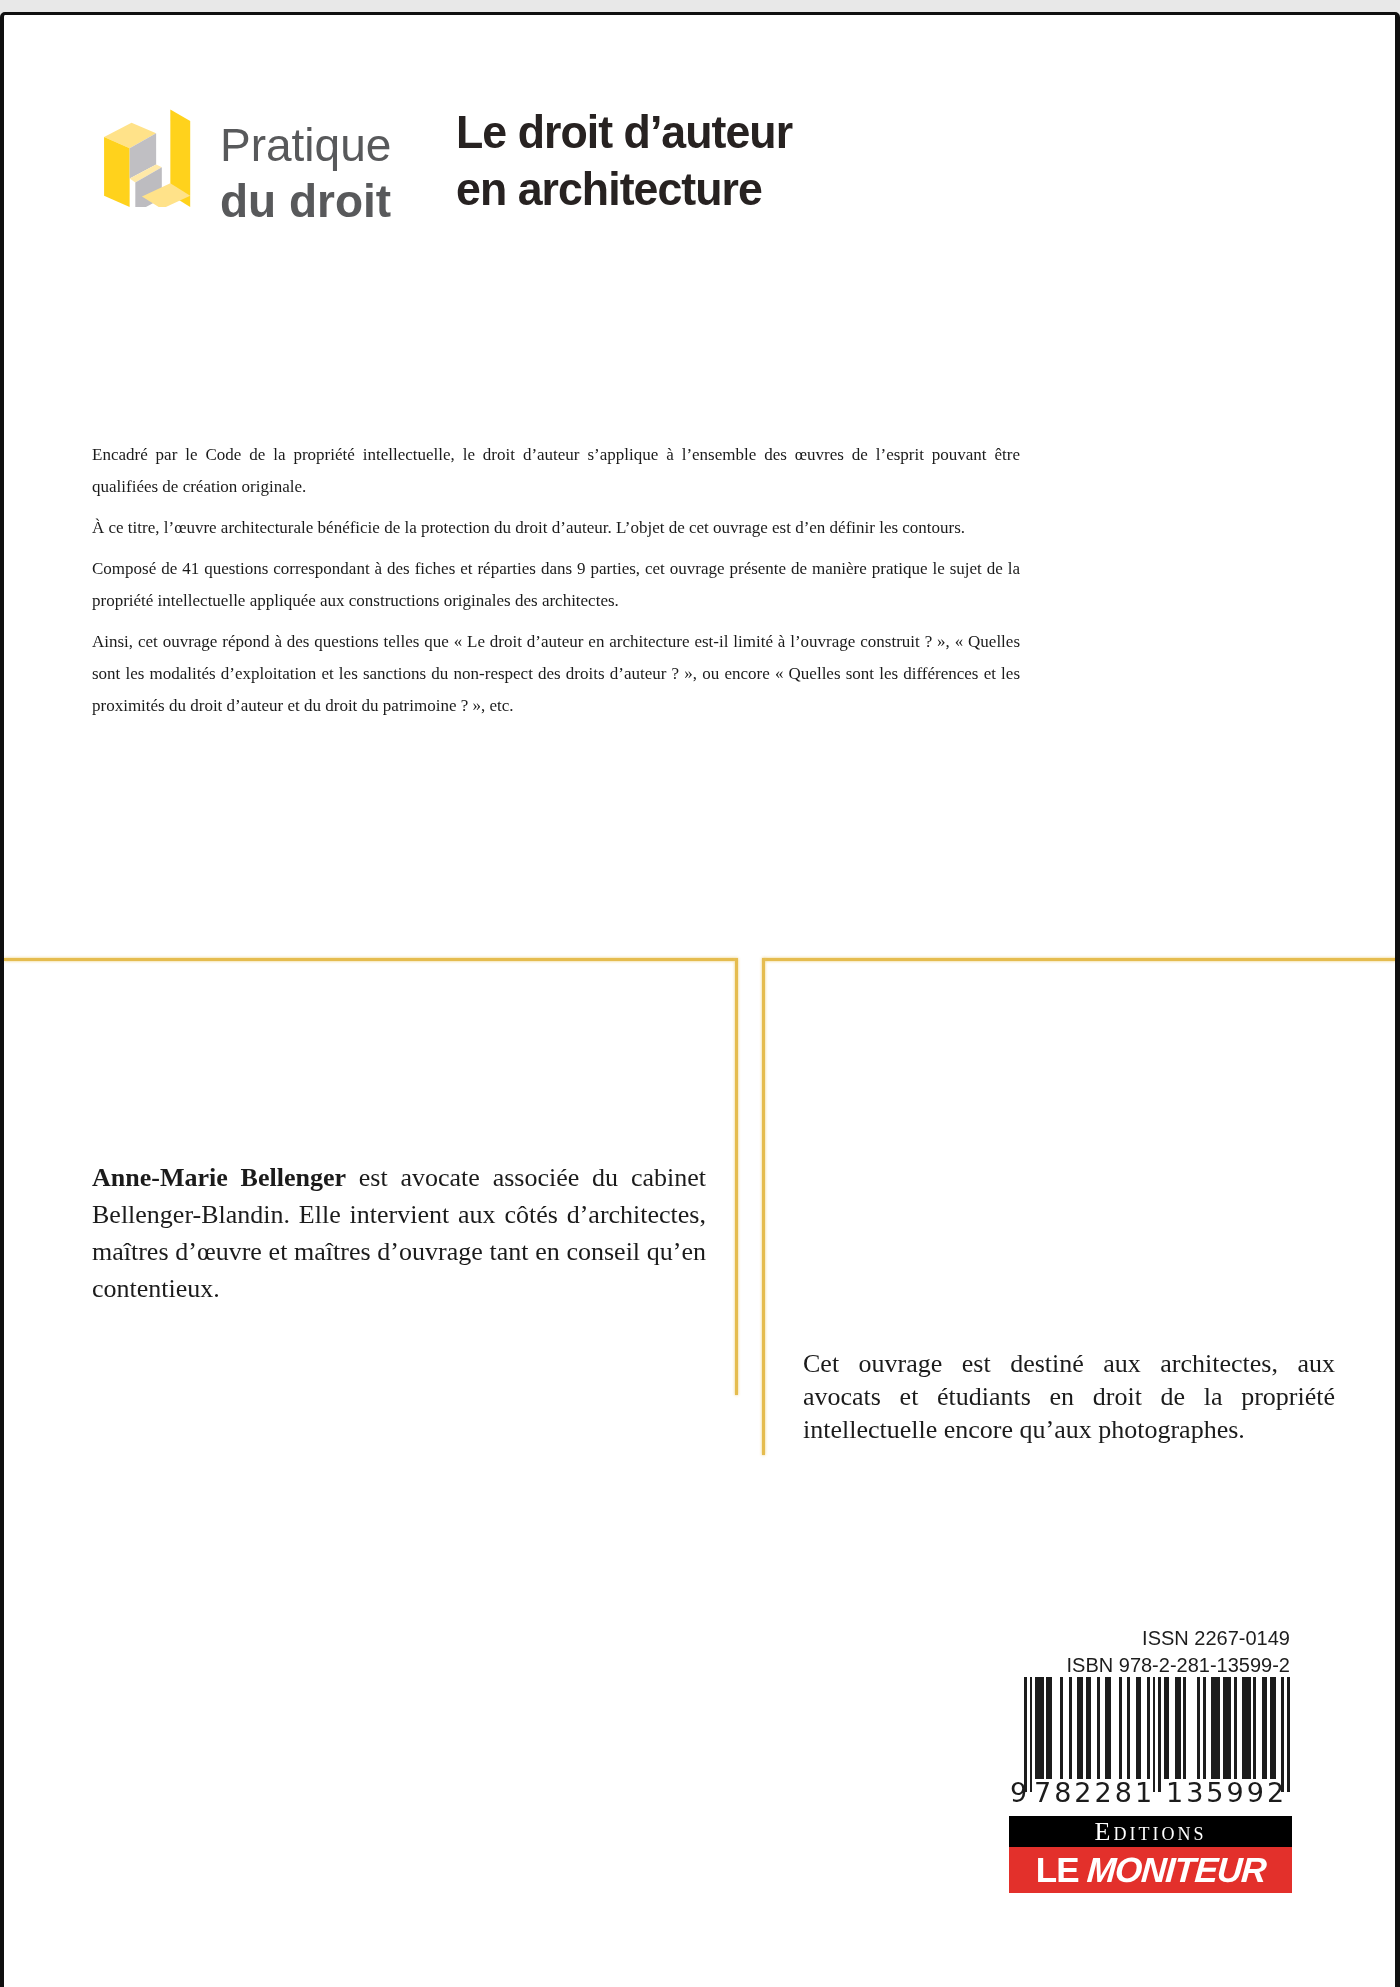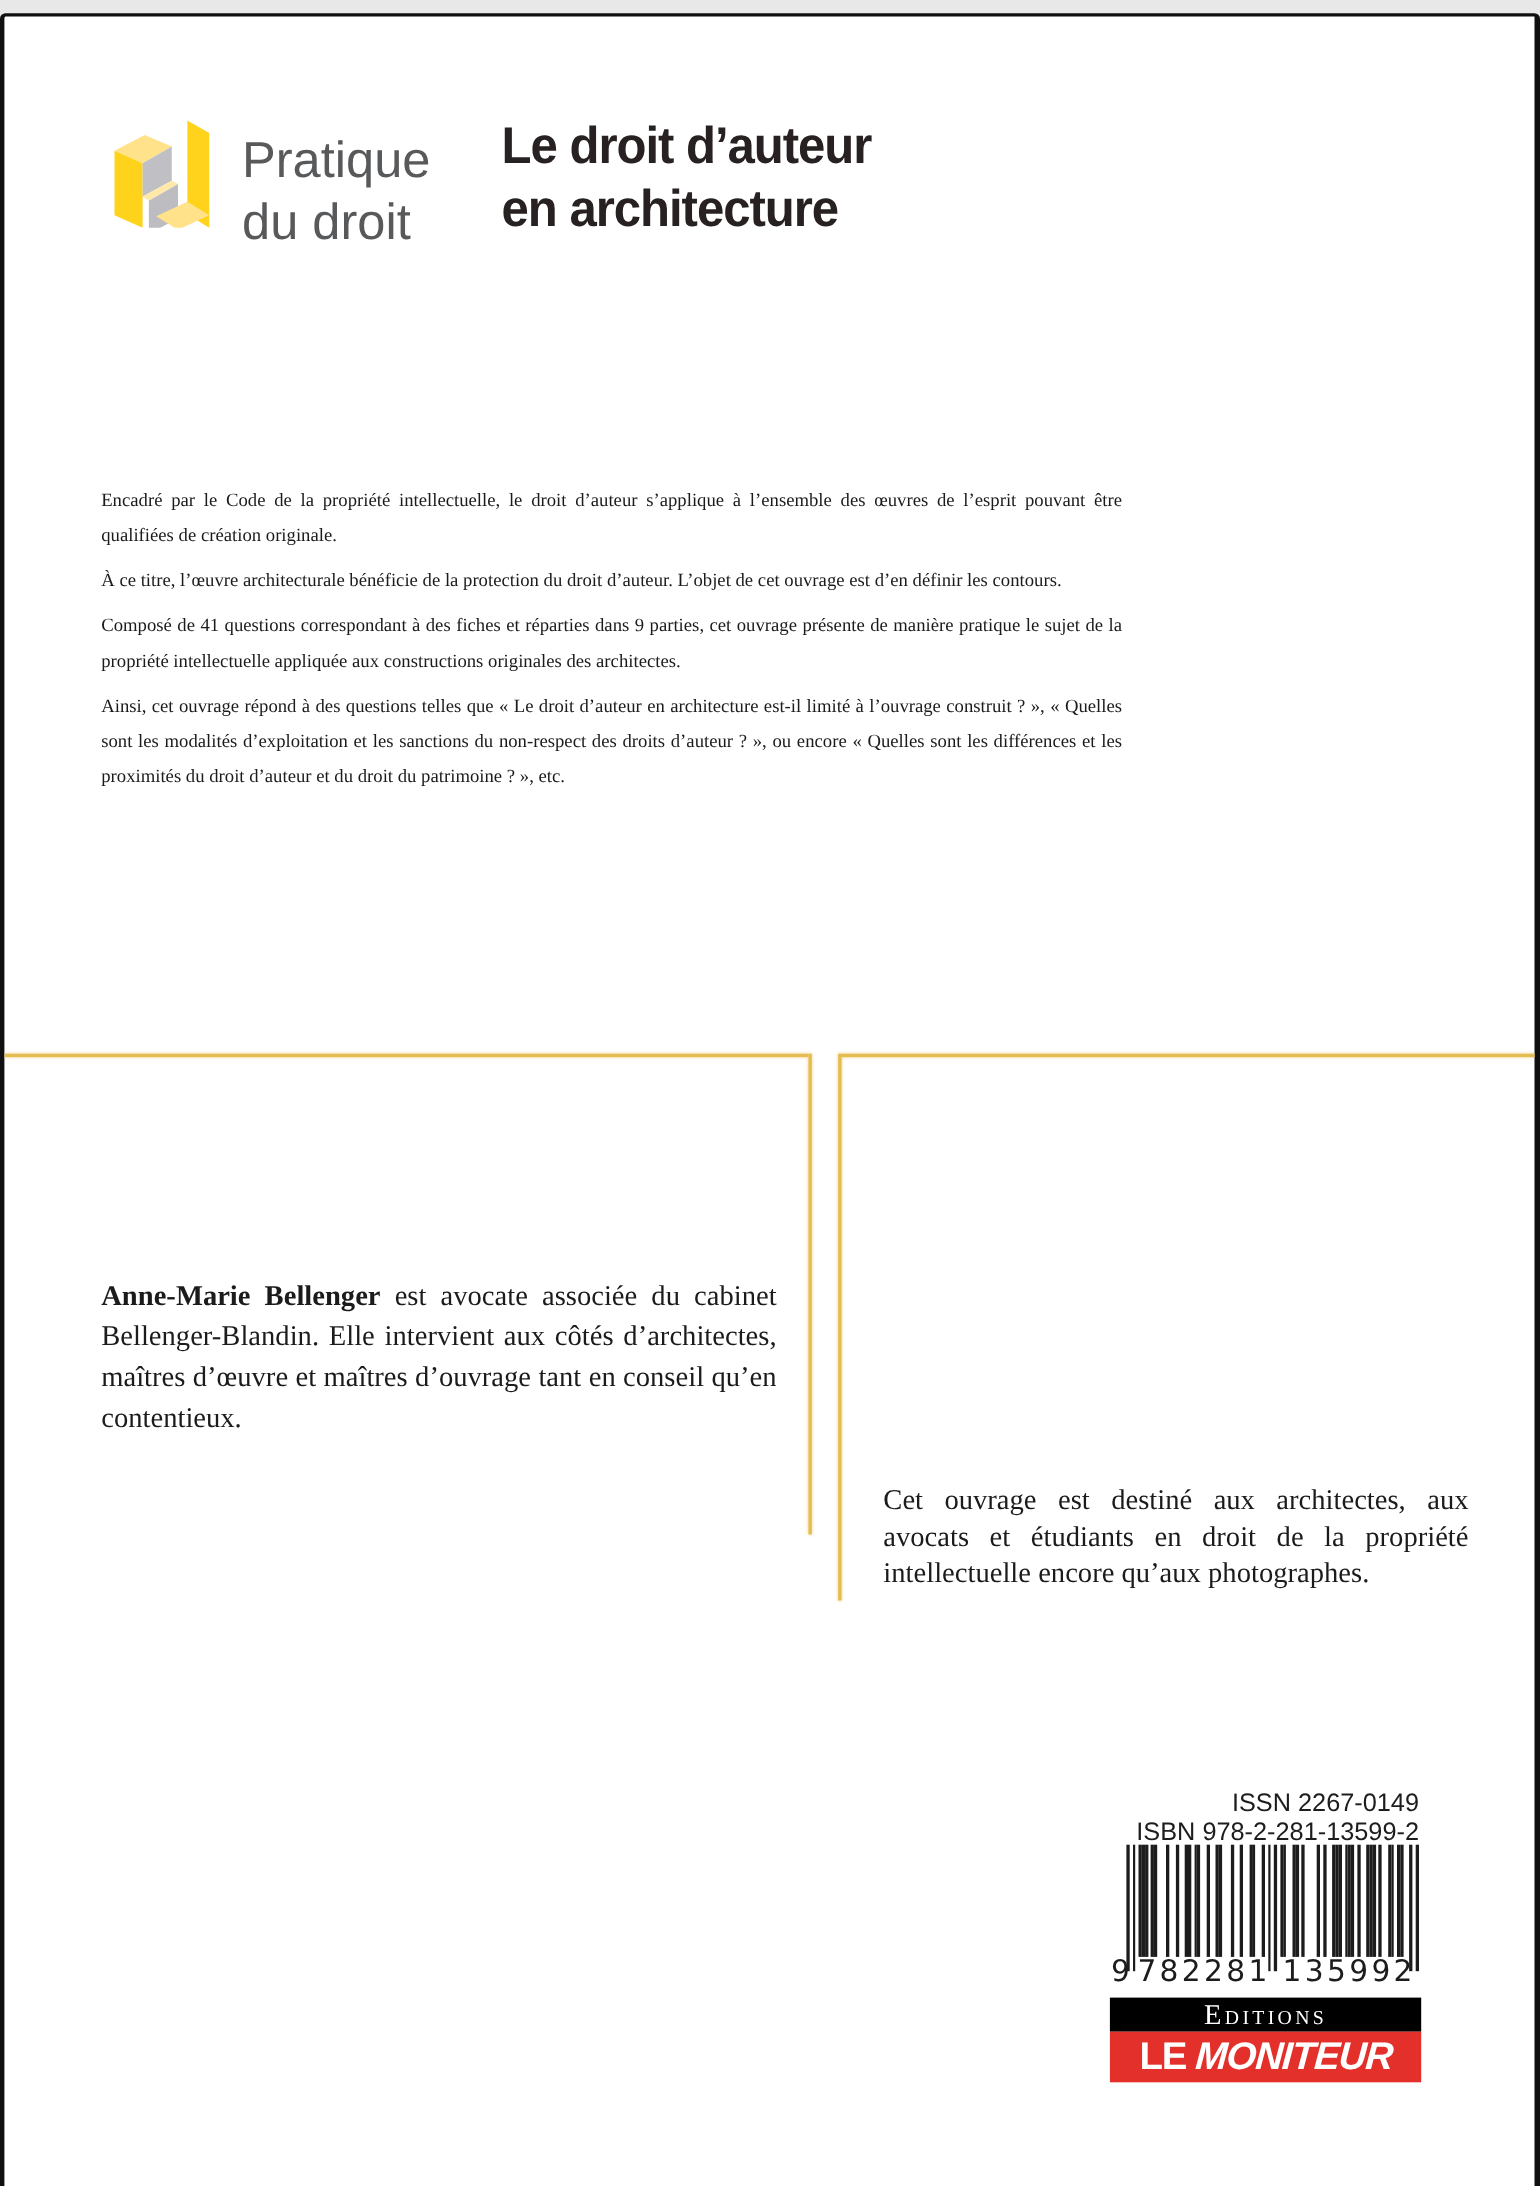--- a/index.html
+++ b/index.html
@@ -27,21 +27,21 @@
   }
   
   .logo-icon{position:absolute;left:84px;top:86px;width:106px;height:106px;}
   .logo-text{
     position:absolute;left:216px;top:102px;
     font-family:"Liberation Sans", sans-serif;
     color:var(--text-gray);
     font-size:46px;line-height:56px;letter-spacing:0px;
   }
   .logo-text .l1{font-weight:400;display:block;}
-  .logo-text .l2{font-weight:400;display:block;}
+  .logo-text .l2{font-weight:700;display:block;}
   .book-title{
     position:absolute;left:452px;top:88px;margin:0;
     font-family:"Liberation Sans", sans-serif;
     font-size:47px;line-height:57px;font-weight:800;
     color:#272221;letter-spacing:-1px;
     transform:scaleX(.95);transform-origin:left top;
   }
   .book-title span{display:block;}
   
   .intro{
@@ -67,21 +67,21 @@
   
   .audience{
     position:absolute;left:799px;top:1332px;width:532px;
     font-size:26px;line-height:33px;text-align:justify;
   }
   .audience p{margin:0;}
   
   .codes{
     position:absolute;left:1005px;top:1610px;width:281px;
     font-family:"Liberation Sans", sans-serif;
-    font-size:23px;line-height:27px;text-align:right;color:#1d1d1d;
+    font-size:20px;line-height:27px;text-align:right;color:#1d1d1d;
   }
   .barcode{position:absolute;left:1006px;top:1662px;width:282px;height:130px;}
   .bars{position:absolute;left:14px;top:0;display:flex;align-items:flex-start;}
   .bc-mod{width:2.8px;height:102px;flex:0 0 auto;}
   .bc-mod.black{background:#1c1c1c;}
   .bc-mod.black.guard{height:115px;}
   .bc-digits{
     position:absolute;top:100px;height:30px;width:100%;
     font-family:"DejaVu Sans", sans-serif;font-size:27px;color:#1c1c1c;
   }

